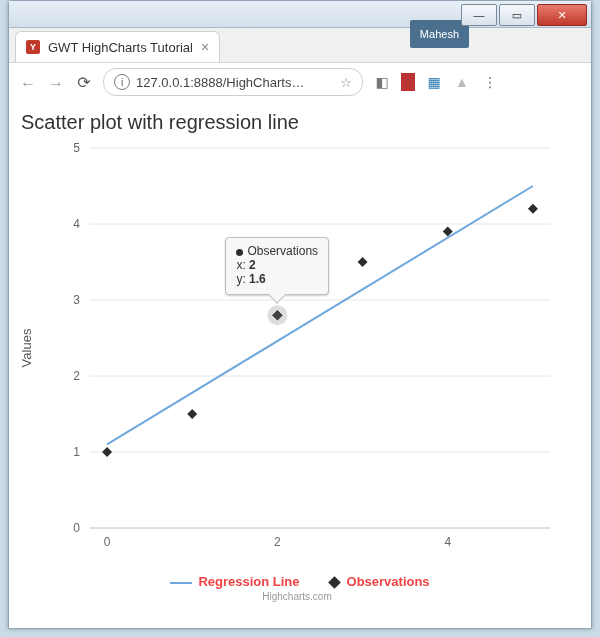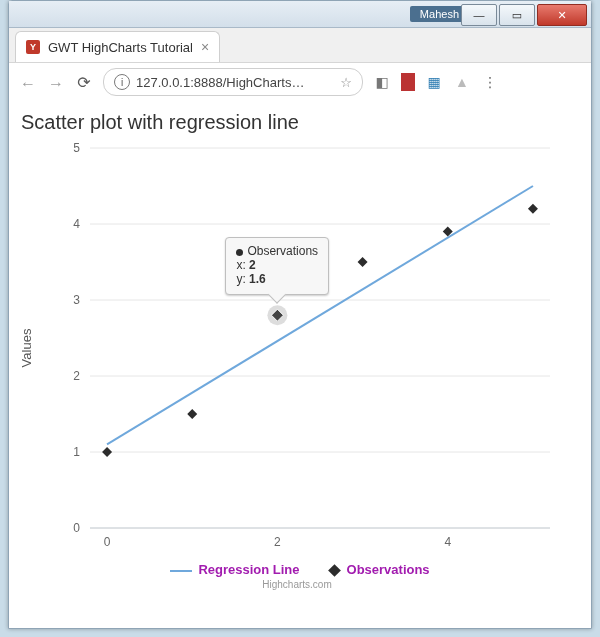--- a/index.html
+++ b/index.html
@@ -1,19 +1,19 @@
 <!DOCTYPE html>
 <html><head>
 <meta charset="utf-8">
 <style>
 html,body{margin:0;padding:0;font-family:"Segoe UI",Arial,sans-serif;background:#c9dce8;width:600px;height:637px;overflow:hidden}
 
 .window{position:absolute;left:8px;top:0;right:8px;bottom:8px;background:#fff;border:1px solid #8fa4b5;border-radius:4px 4px 0 0;box-shadow:0 0 4px rgba(0,0,0,.3)}
 .titlebar{height:26px;background:linear-gradient(#e7eef5,#d3dfea);border-bottom:1px solid #a9b9c8;position:relative}
-.user-badge{position:absolute;right:122px;top:5px;background:#4b6f8f;color:#fff;font-size:11px;padding:2px 10px;border-radius:2px}
+.user-badge{position:absolute;right:122px;top:19px;background:#4b6f8f;color:#fff;font-size:11px;padding:8px 10px;border-radius:2px}
 .win-btns{position:absolute;right:4px;top:3px;display:flex;gap:2px}
 .win-btn{width:34px;height:20px;border:1px solid #7a8a99;border-radius:2px;display:flex;align-items:center;justify-content:center;font-size:11px;color:#333;background:linear-gradient(#f4f8fb,#d9e3ec)}
 .win-btn.close{background:linear-gradient(#e87a6e,#c0392b);color:#fff;border-color:#912d22;width:48px}
 .tabstrip{height:34px;background:#f0f0f0;border-bottom:1px solid #d6d6d6;display:flex;align-items:flex-end;padding-left:6px}
 .tab{height:30px;background:#fff;border:1px solid #cfcfcf;border-bottom:none;border-radius:6px 6px 0 0;display:flex;align-items:center;padding:0 10px;gap:8px;font-size:13px;color:#333}
 .favicon{width:14px;height:14px;background:#c0392b;border-radius:2px;display:flex;align-items:center;justify-content:center;color:#fff;font-size:9px;font-weight:bold}
 .tab .close{color:#888;font-size:14px}
 .toolbar{height:38px;display:flex;align-items:center;gap:10px;padding:0 10px;border-bottom:1px solid #e0e0e0}
 .nav-ico{color:#9e9e9e;font-size:16px;width:18px;text-align:center}
 .nav-ico.dark{color:#5a5a5a}
@@ -30,21 +30,21 @@
 .ylabel{position:absolute;left:-4px;top:50%;transform:translate(-50%,-50%) rotate(-90deg);font-size:13px;color:#555}
 .grid line{stroke:#e6e6e6;stroke-width:1}
 .axis-line{stroke:#c9d0d6;stroke-width:1}
 .tick-label{font-size:12px;fill:#666}
 .reg-line{stroke:#6fa8dc;stroke-width:2;fill:none}
 .obs-point{fill:#2c2c2c}
 .obs-point.hot{fill:#444;stroke:#fff;stroke-width:1}
 .tooltip{position:absolute;background:#f7f7f7;border:1px solid #bfbfbf;border-radius:4px;padding:6px 10px 8px 10px;font-size:12px;color:#333;box-shadow:0 1px 2px rgba(0,0,0,.2)}
 .tooltip .dot{display:inline-block;width:7px;height:7px;background:#2c2c2c;border-radius:50%;margin-right:4px;vertical-align:middle}
 .tooltip .callout{position:absolute;left:50%;bottom:-7px;width:12px;height:12px;background:#f7f7f7;border-right:1px solid #bfbfbf;border-bottom:1px solid #bfbfbf;transform:translateX(-50%) rotate(45deg)}
-.legend{display:flex;justify-content:center;gap:30px;margin-top:4px;font-size:13px;color:#a21caf;font-weight:600}
+.legend{display:flex;justify-content:center;gap:30px;margin-top:16px;font-size:13px;color:#ef4444;font-weight:600}
 .legend .sw-line{display:inline-block;width:22px;height:0;border-top:2px solid #6fa8dc;vertical-align:middle;margin-right:6px}
 .legend .sw-dia{display:inline-block;width:9px;height:9px;background:#2c2c2c;transform:rotate(45deg);vertical-align:middle;margin-right:8px}
 .credits{text-align:center;font-size:10px;color:#999;padding:2px 6px 0 0}
 </style>
 </head>
 <body>
 
 <div class="window">
 
   <div class="titlebar">

